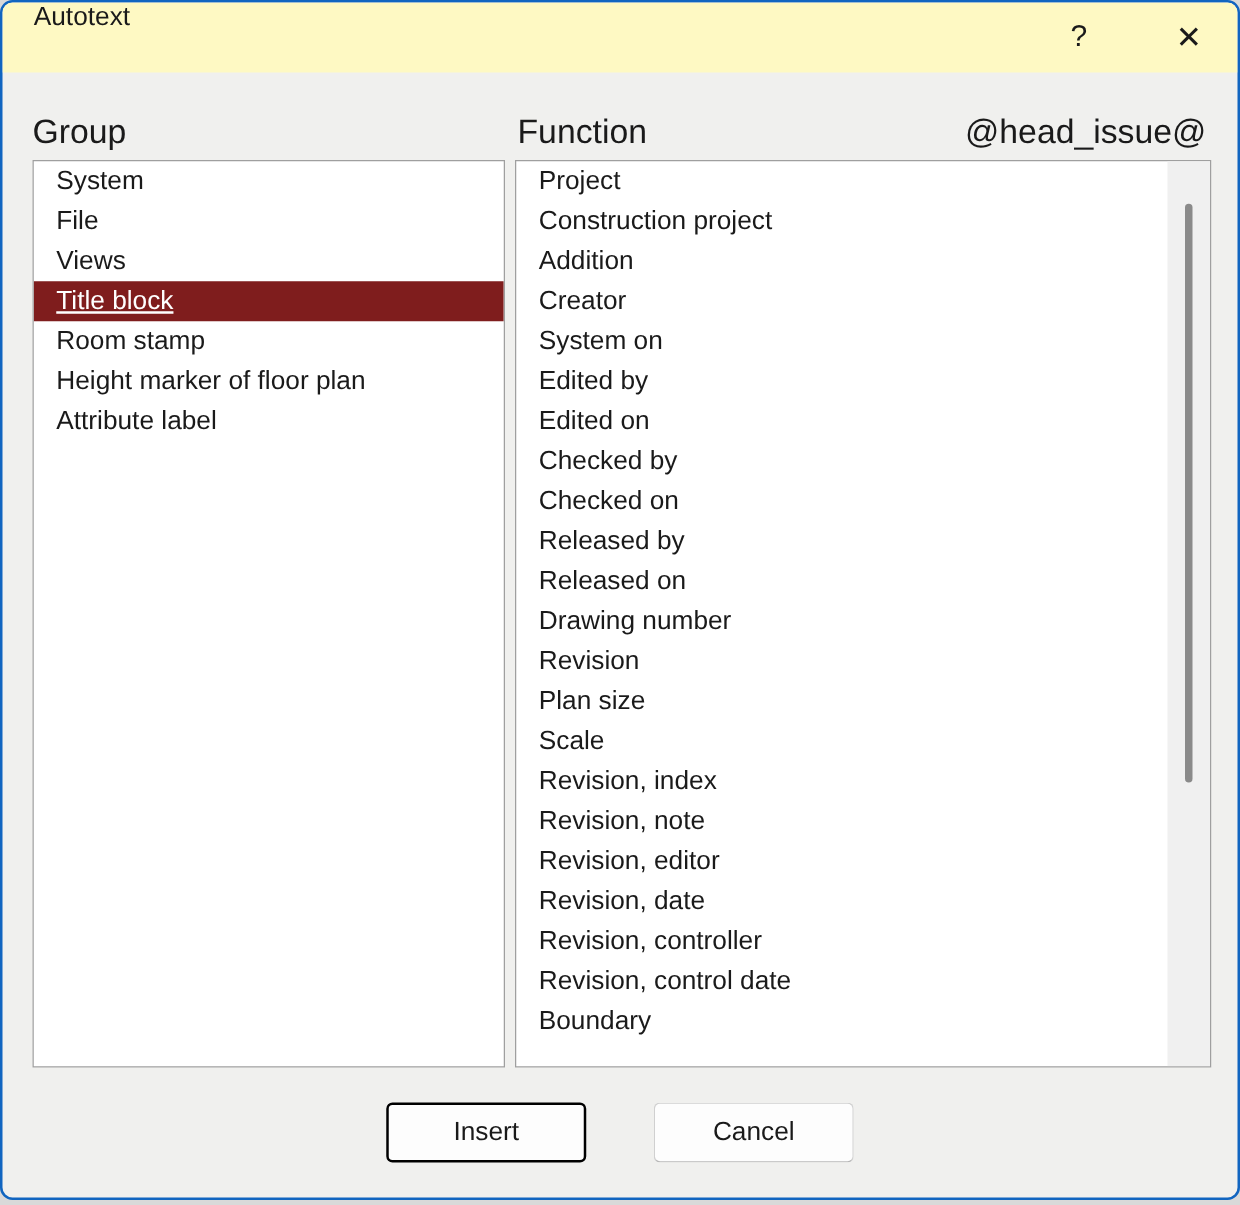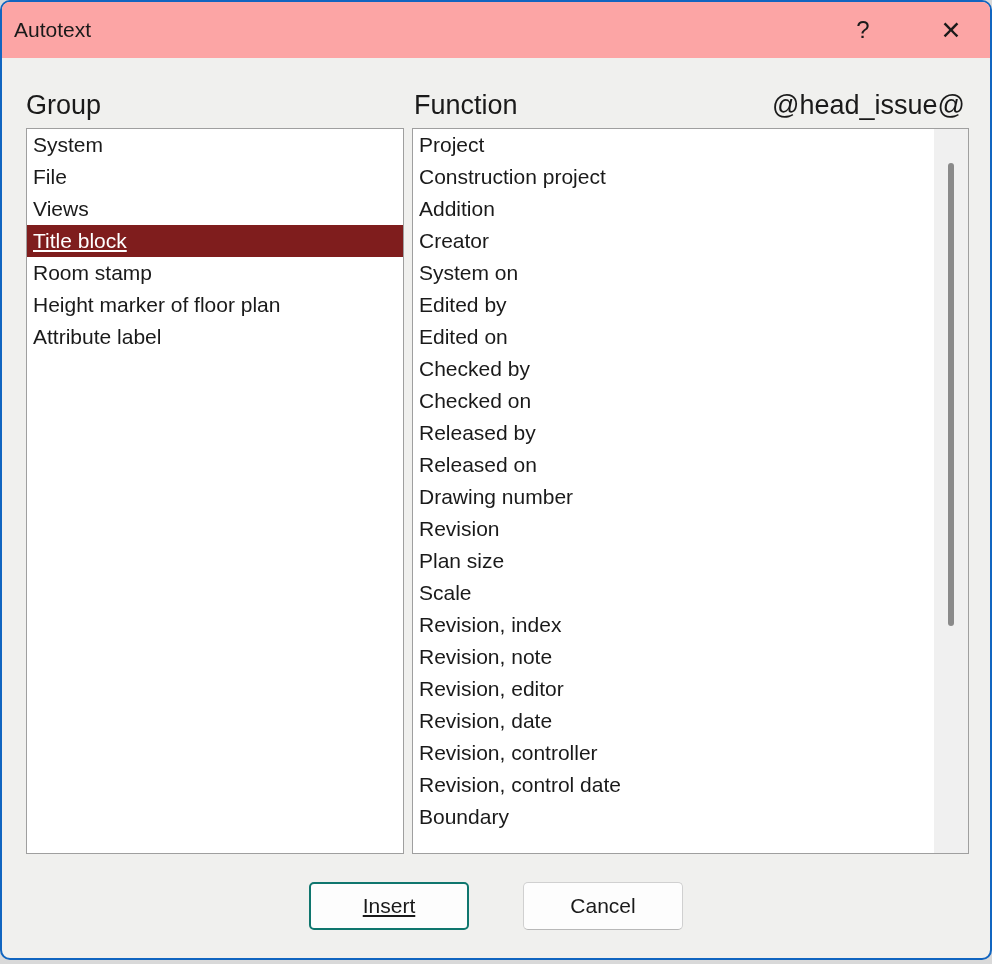--- a/index.html
+++ b/index.html
@@ -16,24 +16,24 @@
     width: 992px; height: 960px;
     background: #f0f0ee;
     border: 2px solid #1165c0;
     border-radius: 10px;
     overflow: hidden;
   }
   .titlebar {
     position: absolute;
     left: 0; top: 0; right: 0;
     height: 56px;
-    background: #fca5a5;
+    background: #fef9c3;
     display: flex;
-    align-items: center;
-    padding: 0 12px;
+    align-items: flex-start;
+    padding: 0 25px;
   }
   .title {
     font-size: 21px;
     color: #1a1a1a;
   }
   .titlebar-controls {
     position: absolute;
     right: 18px; top: 0;
     height: 56px;
     display: flex;
@@ -70,21 +70,21 @@
     background: #ffffff;
     border: 1px solid #9f9f9f;
     overflow: hidden;
     font-size: 21px;
   }
   .listbox-group { left: 24px; width: 378px; }
   .listbox-function { left: 410px; width: 557px; }
   .row {
     height: 32px;
     line-height: 31px;
-    padding-left: 6px;
+    padding-left: 18px;
     white-space: nowrap;
     color: #1a1a1a;
   }
   .row.selected {
     background: #7f1d1d;
     color: #ffffff;
     text-decoration: underline;
   }
   .scrollbar-track {
     position: absolute;
@@ -112,21 +112,21 @@
   .btn {
     width: 160px;
     height: 48px;
     font-family: "Liberation Sans", sans-serif;
     font-size: 21px;
     color: #1a1a1a;
     background: #fdfdfd;
     border-radius: 5px;
     cursor: default;
   }
-  .btn-insert { border: 2px solid #0f766e; text-decoration: underline; }
+  .btn-insert { border: 2px solid #000000; }
   .btn-cancel { border: 1px solid #d0d0d0; border-bottom-color: #b8b8b8; }
 </style>
 </head>
 <body>
 
 <div class="dialog">
 
   <div class="titlebar">
     <span class="title">Autotext</span>
     <div class="titlebar-controls">

